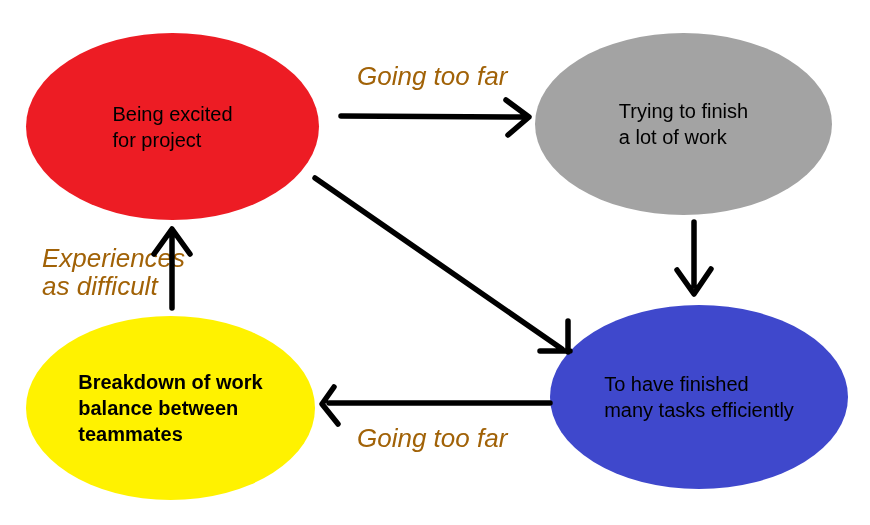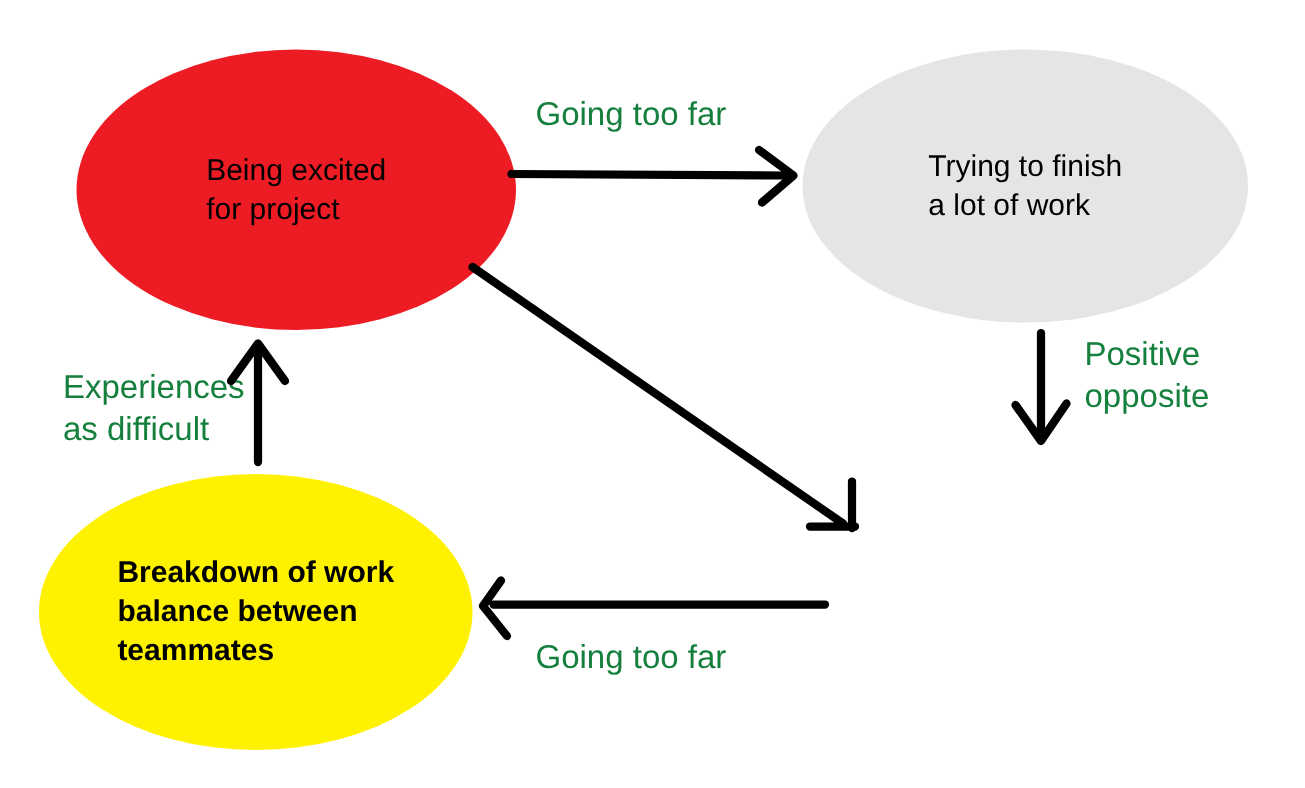--- a/index.html
+++ b/index.html
@@ -21,31 +21,32 @@
     align-items: center;
     justify-content: center;
   }
   .node-label {
     white-space: pre-line;
     font-size: 20px;
     line-height: 26px;
     color: #000000;
     text-align: left;
   }
-  #node-being-excited        { left: 51px;  top: 33px;  width: 293px; height: 187px; }
+  #node-being-excited        { left: 26px;  top: 33px;  width: 293px; height: 187px; }
   #node-trying-to-finish     { left: 535px; top: 33px;  width: 297px; height: 182px; }
   #node-finished-tasks       { left: 550px; top: 305px; width: 298px; height: 184px; }
   #node-breakdown            { left: 26px;  top: 316px; width: 289px; height: 184px; font-weight: bold; }
 
   .edge-label {
     position: absolute;
-    font-size: 22px;
+    font-style: italic;
+    font-size: 26px;
     line-height: 28px;
     white-space: pre-line;
-    color: #15803d;
+    color: #a16207;
   }
   #label-going-too-far-top    { left: 357px; top: 62px;  }
   #label-positive-opposite    { left: 723px; top: 222px; }
   #label-good-supplement      { left: 348px; top: 248px; }
   #label-going-too-far-bottom { left: 357px; top: 424px; }
   #label-experiences          { left: 42px;  top: 244px; }
 
   .arrows-layer {
     position: absolute;
     left: 0; top: 0;
@@ -57,36 +58,38 @@
 </head>
 <body>
 
 <div class="canvas">
 
   <div class="node" id="node-being-excited" style="background-color: rgb(237, 28, 36);">
     <div class="node-label">Being excited
 for project</div>
   </div>
 
-  <div class="node" id="node-trying-to-finish" style="background-color: #e5e5e5; align-items: center;">
+  <div class="node" id="node-trying-to-finish" style="background-color: #a3a3a3; align-items: center;">
     <div class="node-label">Trying to finish
 a lot of work</div>
   </div>
 
+  <div class="node" id="node-finished-tasks" style="background-color: rgb(63, 72, 204);">
+    <div class="node-label">To have finished
+many tasks efficiently</div>
+  </div>
 
   <div class="node" id="node-breakdown" style="background-color: rgb(255, 242, 0);">
     <div class="node-label">Breakdown of work
 balance between
 teammates</div>
   </div>
 
   <div class="edge-label" id="label-going-too-far-top">Going too far</div>
 
-  <div class="edge-label" id="label-positive-opposite">Positive
-opposite</div>
 
 
   <div class="edge-label" id="label-going-too-far-bottom">Going too far</div>
 
   <div class="edge-label" id="label-experiences">Experiences
 as difficult</div>
 
   <svg class="arrows-layer" viewBox="0 0 870 525" xmlns="http://www.w3.org/2000/svg">
 
     <path d="M341 116 L522 117 M506 100 L529 117 L508 135" fill="none" stroke-width="5.5" stroke-linecap="round" stroke-linejoin="round" stroke="#000000"></path>

